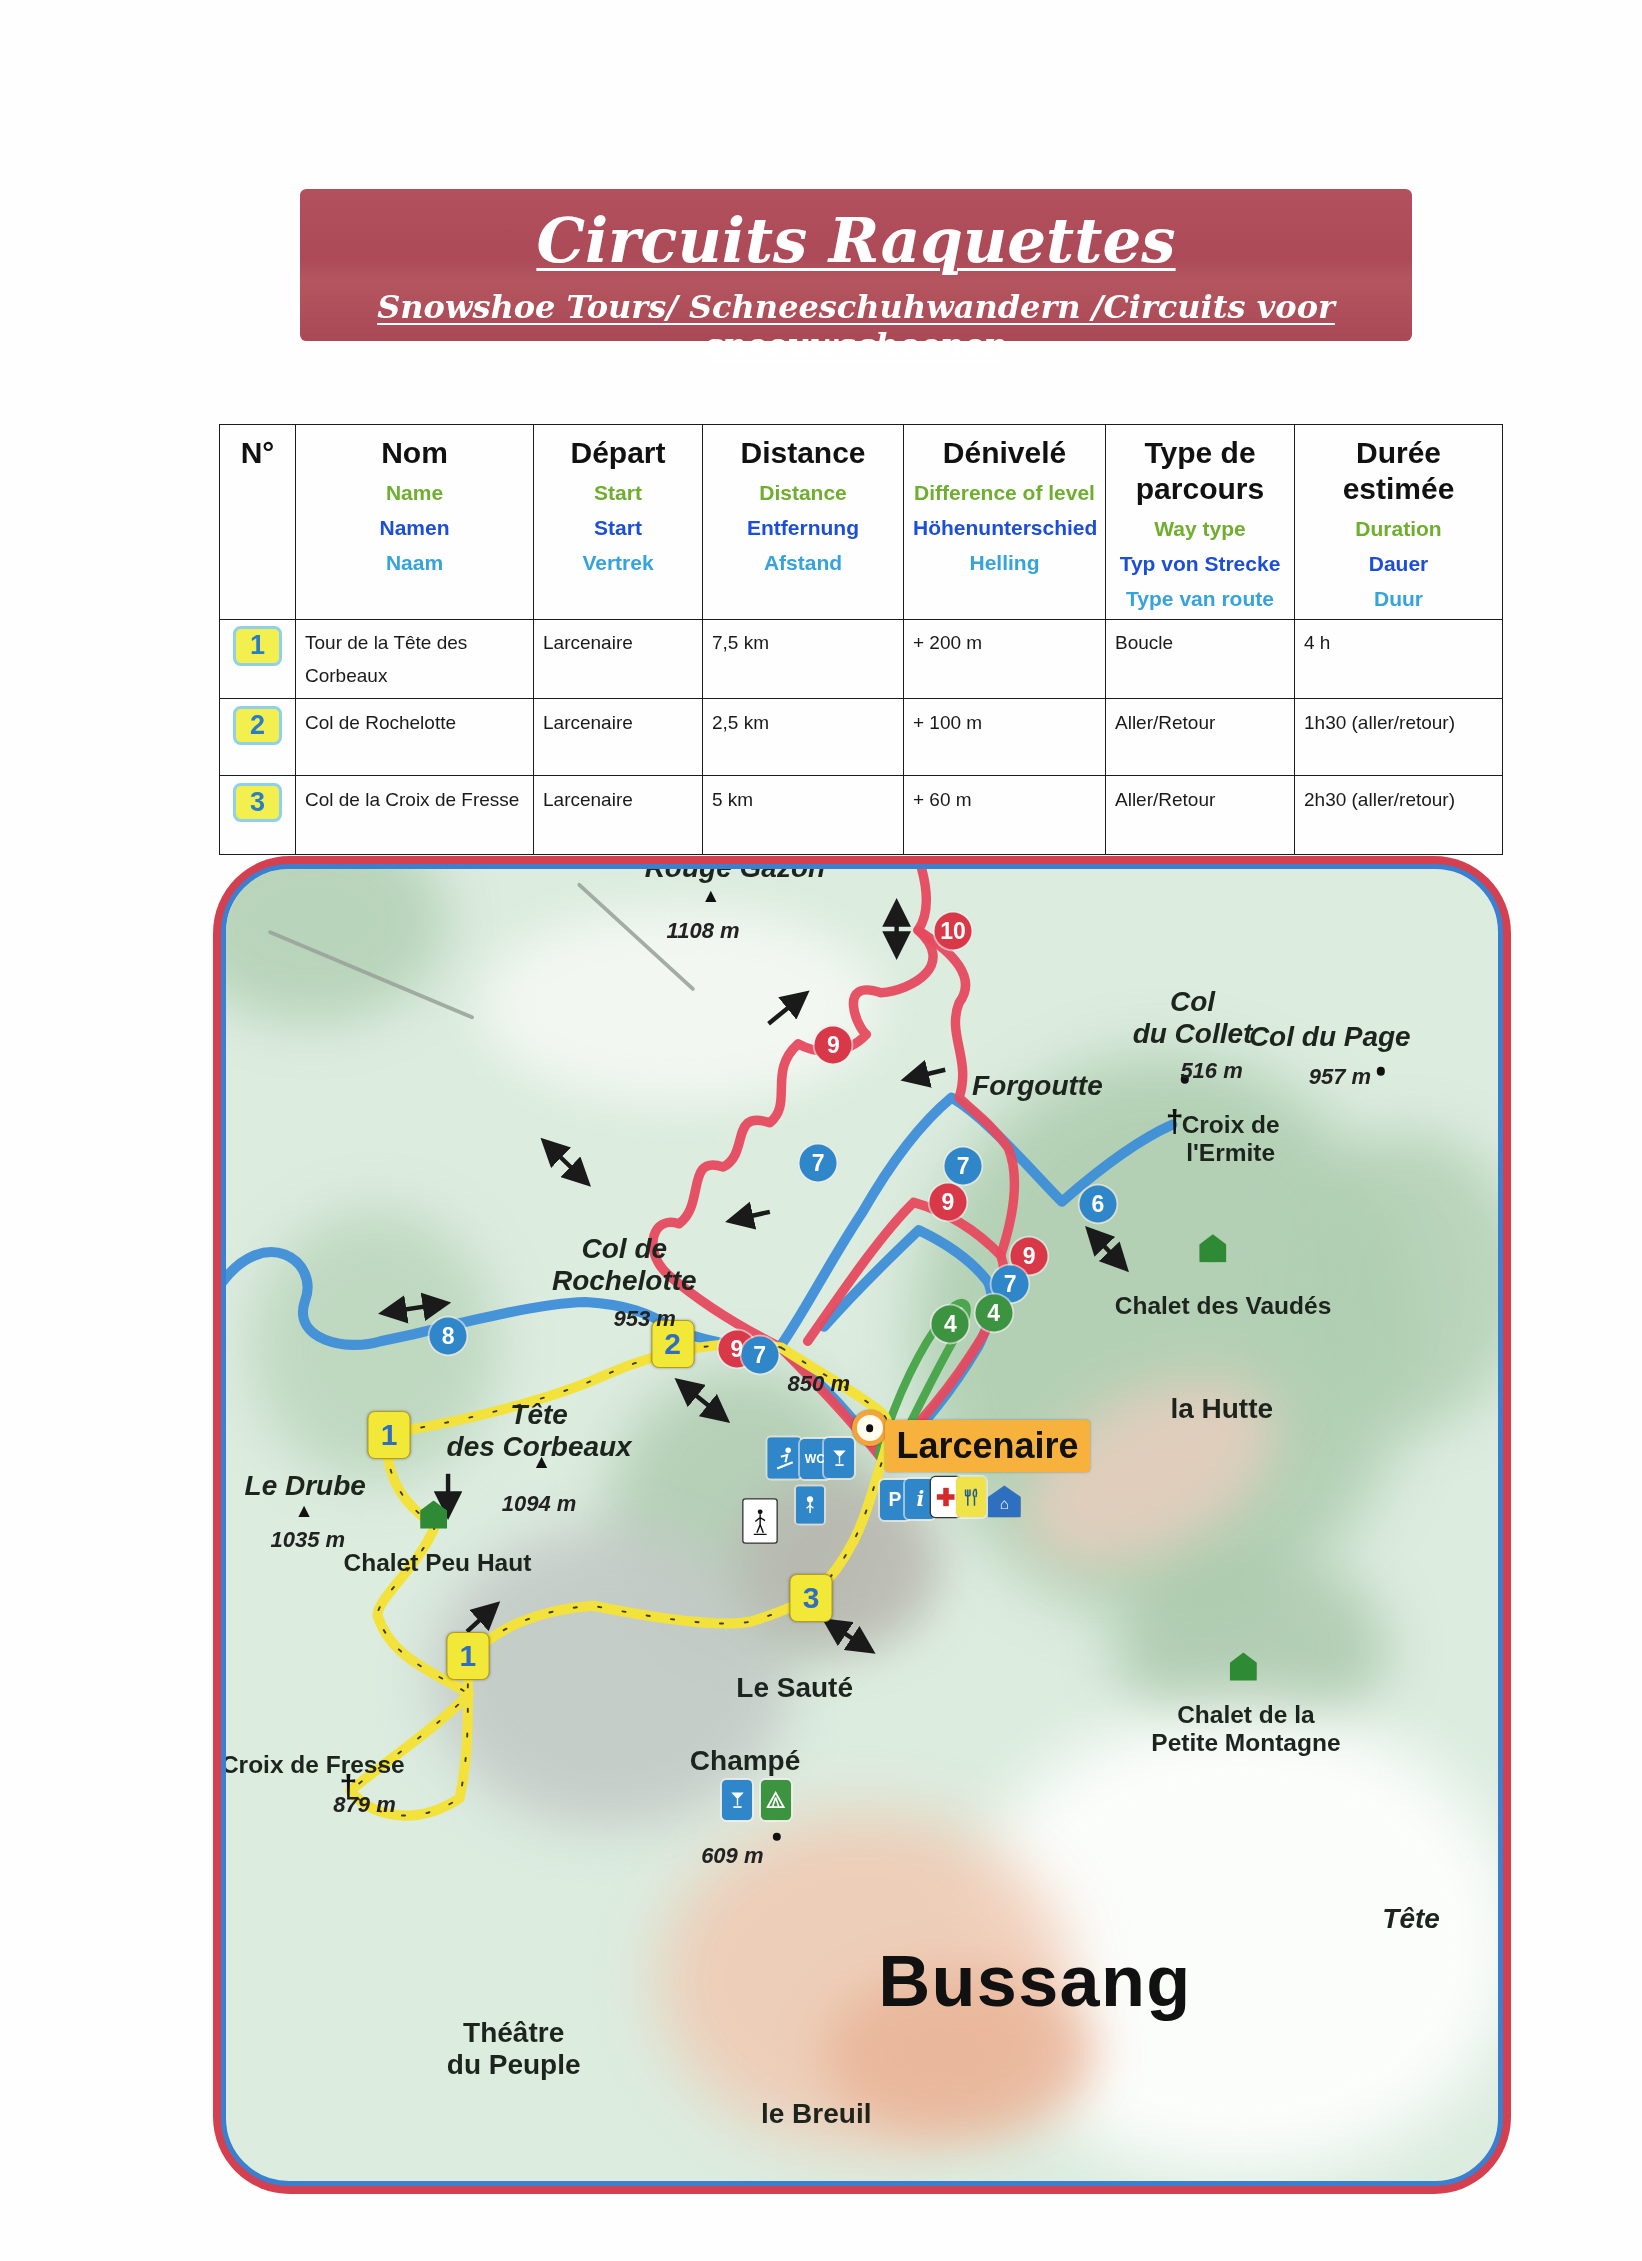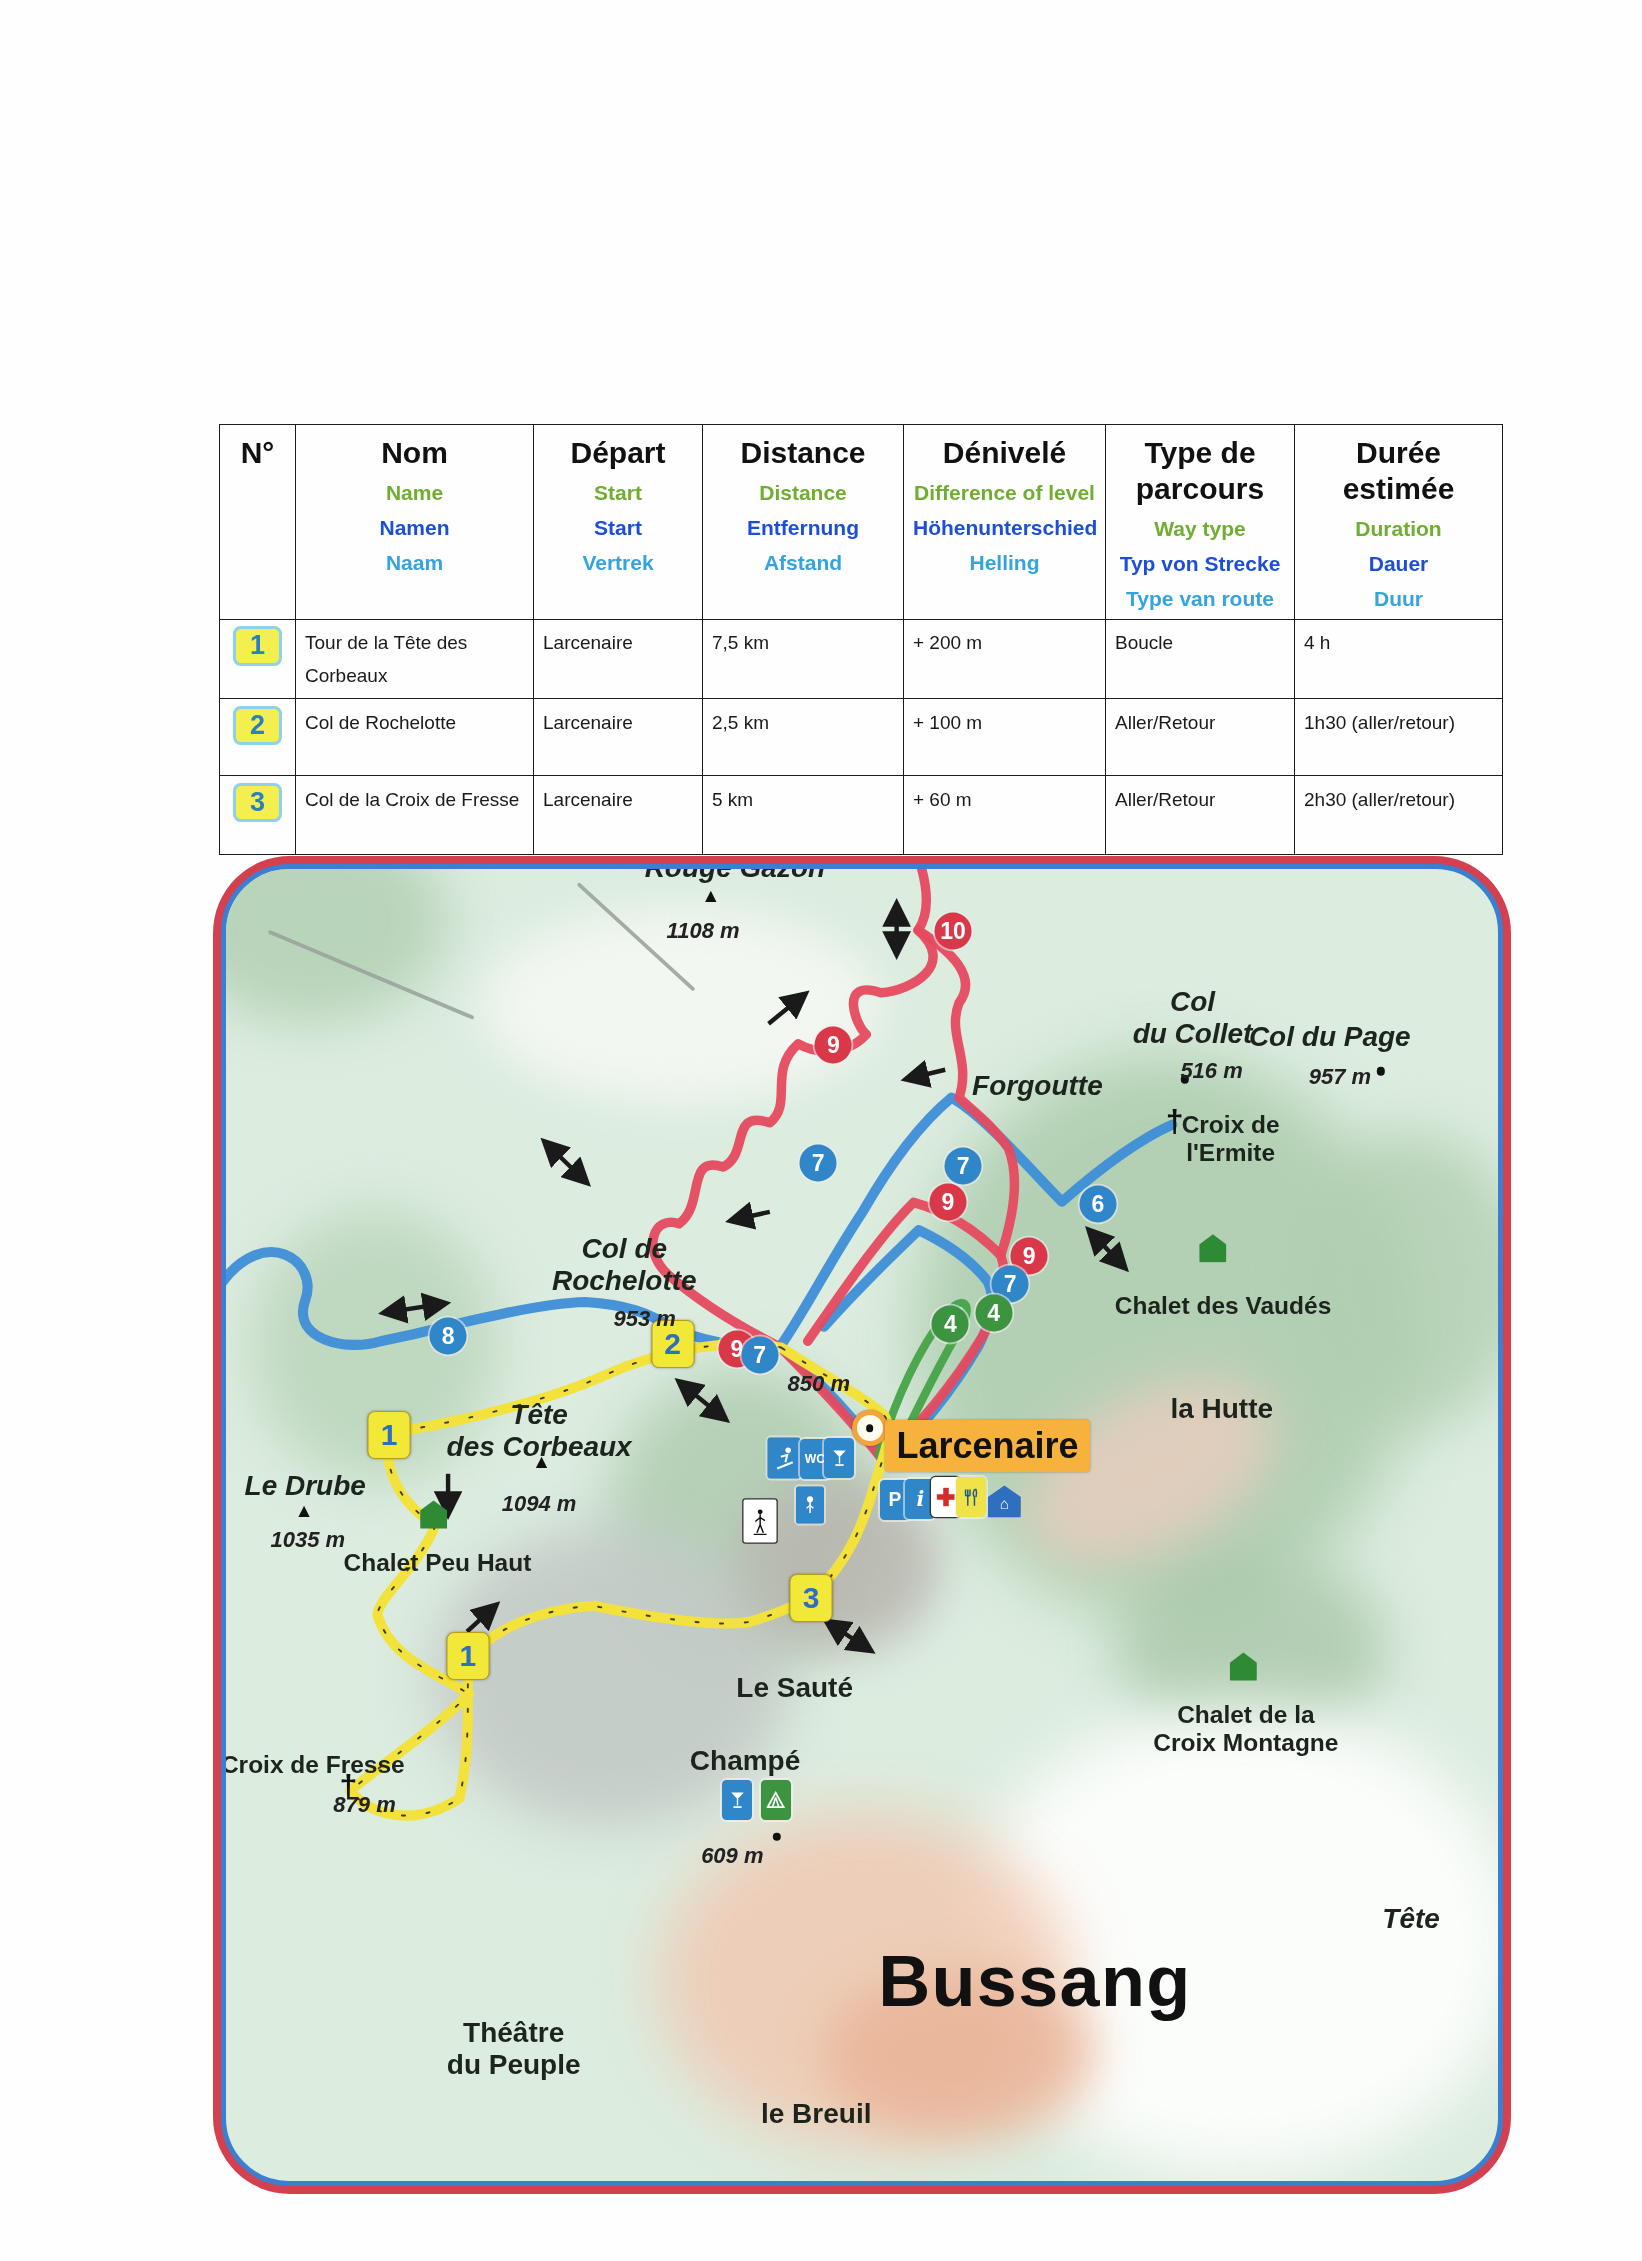--- a/index.html
+++ b/index.html
@@ -68,20 +68,24 @@
   .ring::after{content:"";position:absolute;left:50%;top:50%;width:7.7px;height:7.7px;border-radius:50%;
         background:#111;transform:translate(-50%,-50%);}
   .larc{position:absolute;background:#f6b23c;color:#111;font-size:36px;font-weight:bold;
         padding:5.2px 11.6px;border-radius:3.9px;box-shadow:0 0 2.6px rgba(0,0,0,.35);}
 </style>
 </head>
 <body>
 
 <div class="page">
 
+  <div class="banner">
+    <div class="title">Circuits Raquettes</div>
+    <div class="subtitle">Snowshoe Tours/ Schneeschuhwandern /Circuits voor sneeuwschoenen</div>
+  </div>
 
   <table class="tours">
     <colgroup>
       <col style="width:76px">
         <col style="width:238px">
         <col style="width:169px">
       <col style="width:201px">
         <col style="width:202px">
         <col style="width:189px">
         <col style="width:208px">
@@ -228,21 +232,21 @@
           <div class="mlabel elev" style="left: 24.6%; top: 47.3%;">1094 m</div>
           <div class="mlabel place big" style="left: 6.2%; top: 45.8%;">Le Drube</div>
           <div class="mlabel elev" style="left: 6.4%; top: 50.1%;">1035 m</div>
           <div class="mlabel " style="left: 16.6%; top: 51.8%;">Chalet Peu Haut</div>
           <div class="mlabel big" style="left: 44.7%; top: 61.2%;">Le Sauté</div>
           <div class="mlabel big" style="left: 40.8%; top: 66.8%;">Champé</div>
           <div class="mlabel elev" style="left: 39.8%; top: 74.2%;">609 m</div>
           <div class="mlabel " style="left: 6.8%; top: 67.2%;">Croix de Fresse</div>
           <div class="mlabel elev" style="left: 7.8%; top: 70.3%; margin-left: 39px;">879 m</div>
           <div class="mlabel " style="left: 80.2%; top: 63.4%;">Chalet de la
-Croix Montagne</div>
+Petite Montagne</div>
           <div class="mlabel huge" style="left: 63.6%; top: 82%;">Bussang</div>
           <div class="mlabel place big" style="left: 93.2%; top: 78.8%;">Tête</div>
           <div class="mlabel big" style="left: 22.6%; top: 87.5%;">Théâtre
 du Peuple</div>
           <div class="mlabel big" style="left: 46.4%; top: 93.7%;">le Breuil</div>
         </div>
 
       <div class="ring" style="left:50.6%;top:42.6%;"></div>
       <div class="larc" style="left:51.8%;top:42%;">Larcenaire</div>
 

